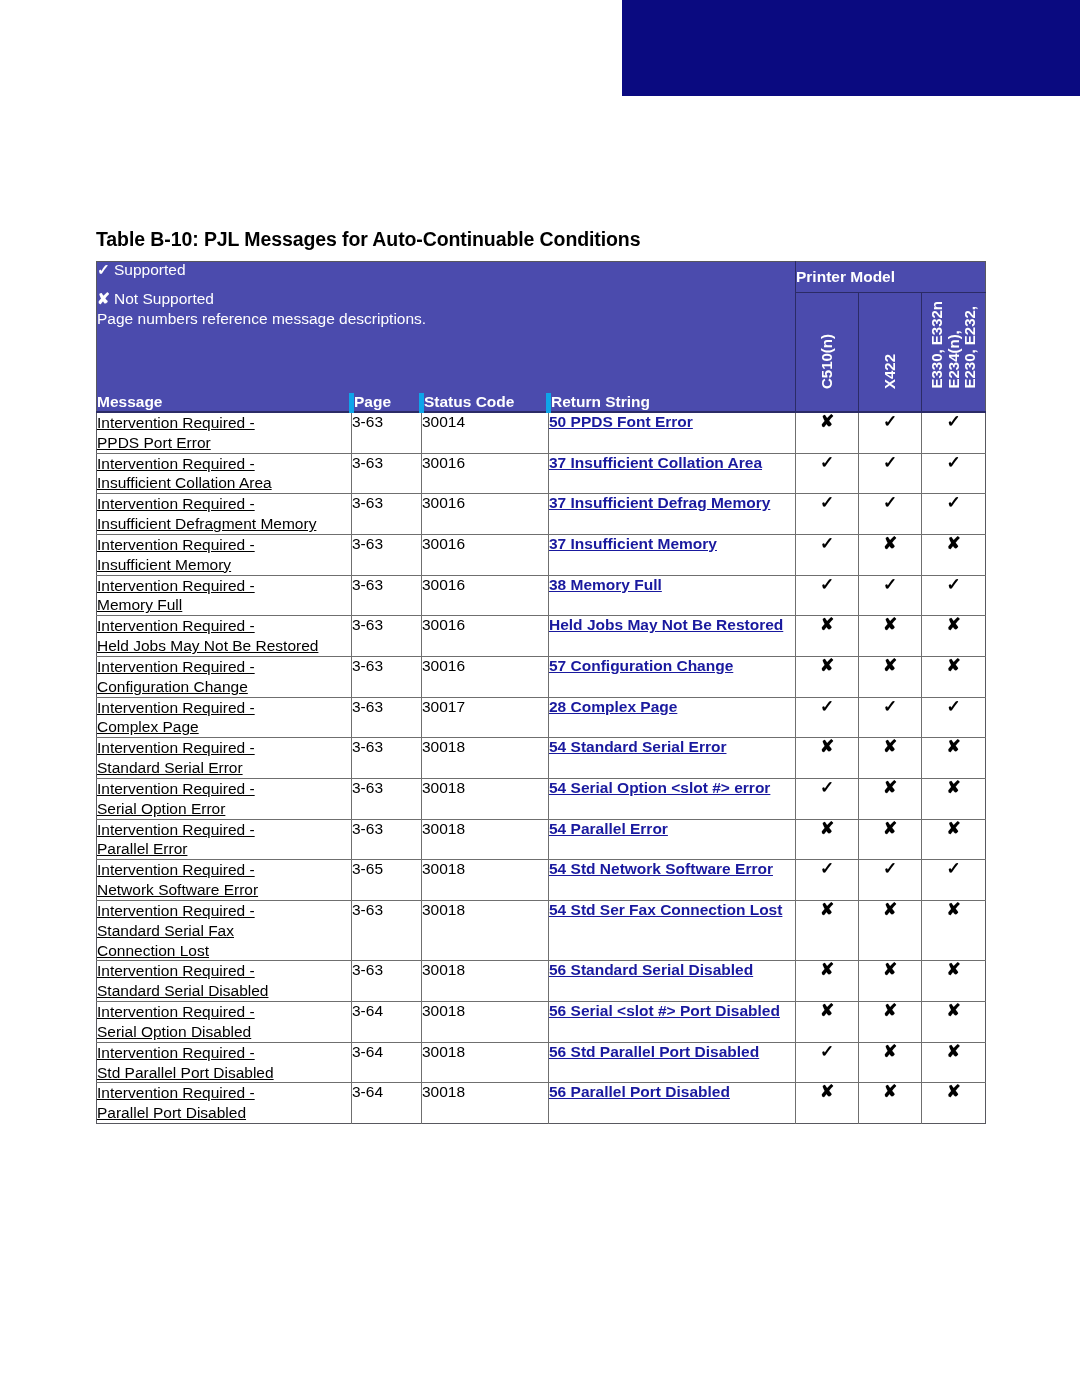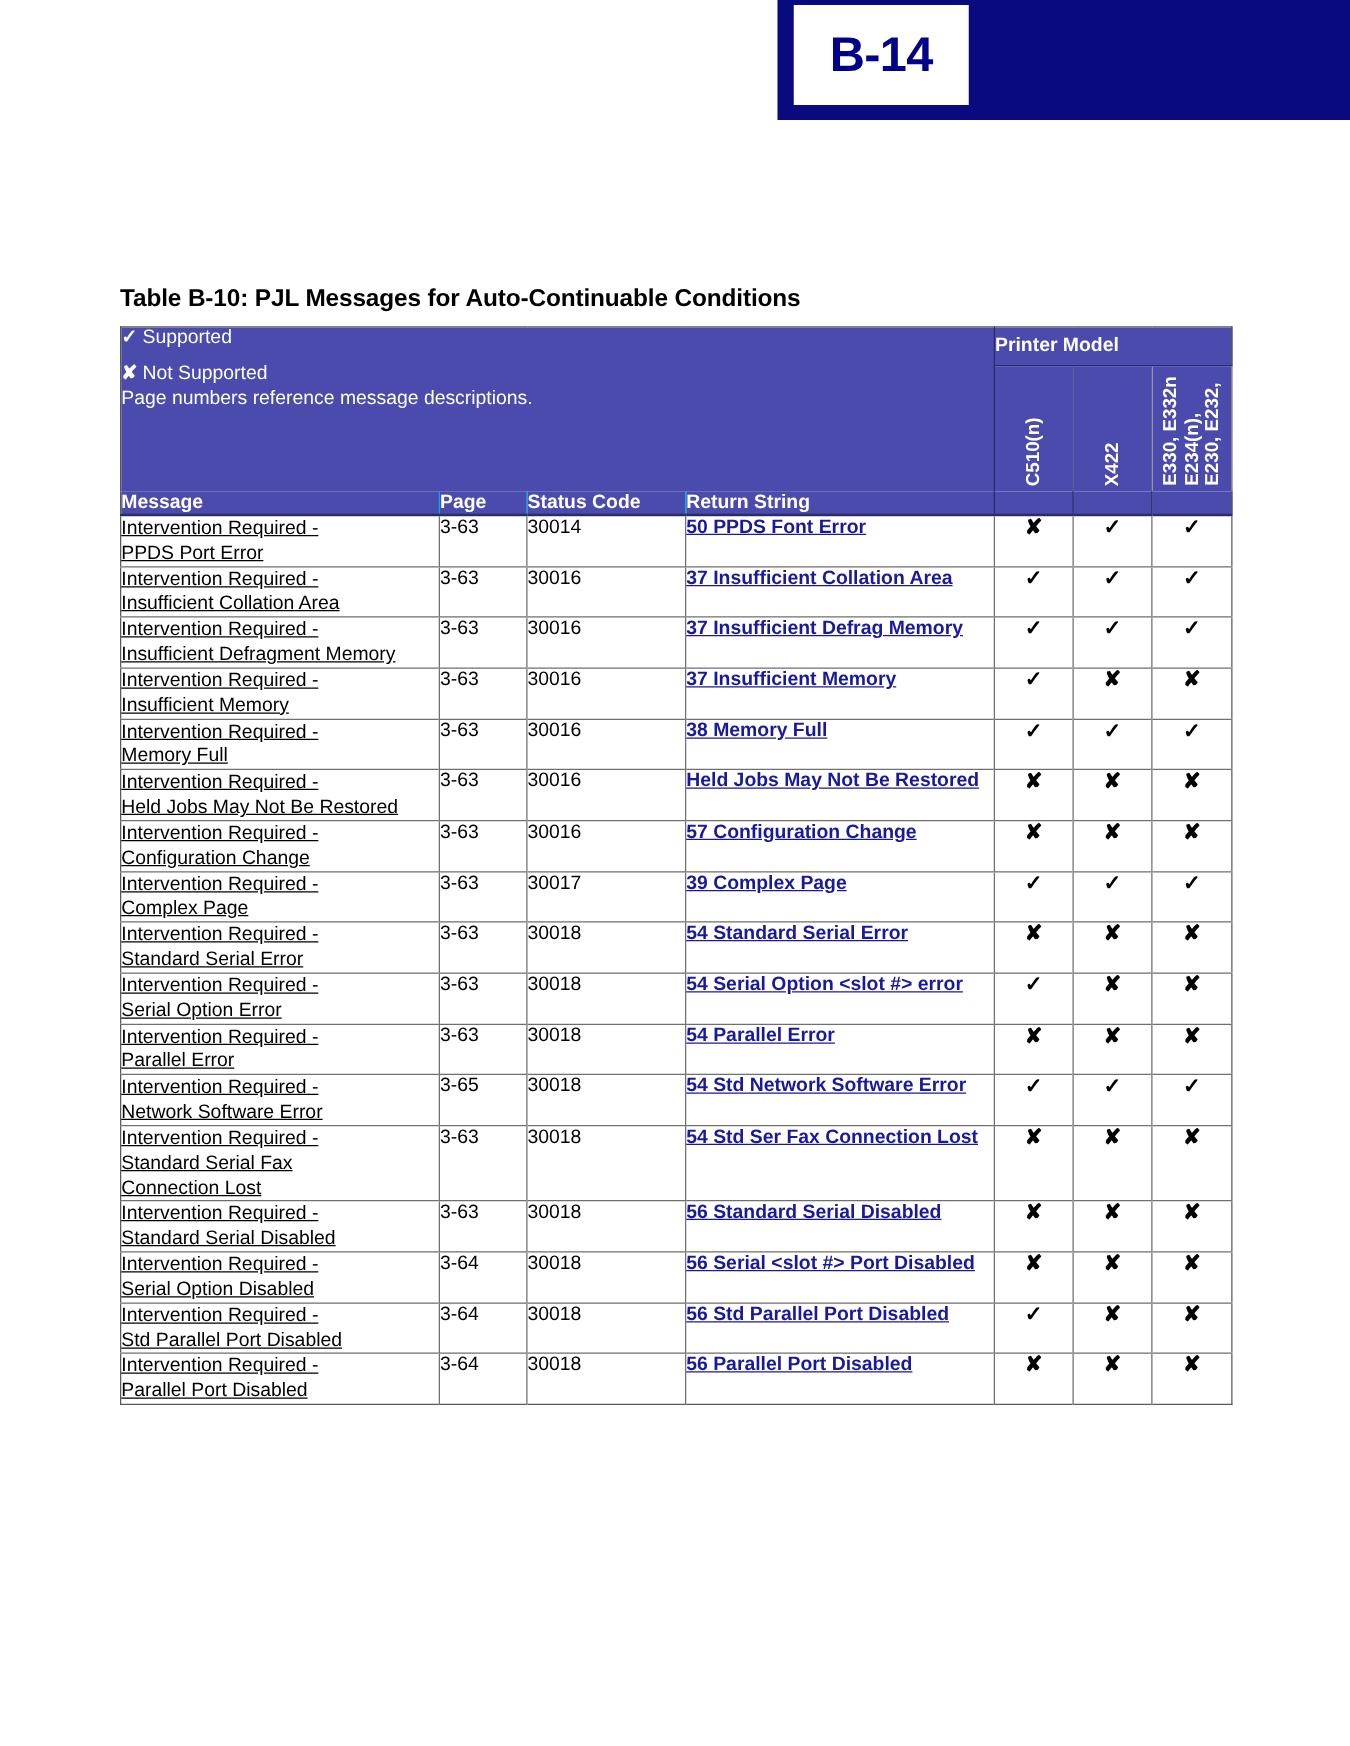--- a/index.html
+++ b/index.html
@@ -151,21 +151,21 @@
     flex-direction: row-reverse;
     gap: 1px;
   }
 
   .colhead {
     background: #4b4bad;
     color: #ffffff;
     font-size: 15.5px;
     font-weight: bold;
     padding: 6px 0 8px 10px;
-    border-left: 1px solid #0ea5e9;
+    border-left: 5px solid #0ea5e9;
     white-space: nowrap;
   }
   .colhead.first { border-left: none; }
   .colhead.blank { border-left: 1px solid #2b2b66; }
 
   
   tr.data-row > td {
     border-top: 1px solid #6f6f6f;
     border-left: 1px solid #6f6f6f;
   }
@@ -198,23 +198,20 @@
     color: #000000;
     padding: 6px 0 9px 0;
     line-height: 1.1;
   }
 </style>
 </head>
 <body>
 
 <div class="page-header">
   <div class="bar"></div>
-  <div class="badge">
-    <span class="badge-text">B-14</span>
-  </div>
 </div>
 
 <div class="table-caption">Table B-10:  PJL Messages for Auto-Continuable Conditions</div>
 
 <div class="tbl-wrap">
   <table class="pjl">
     <colgroup>
       <col style="width:255px">
       <col style="width:70px">
       <col style="width:127px">
@@ -356,21 +353,21 @@
           <td class="c-sup">✘</td>
           <td class="c-sup">✘</td>
         </tr>
         <tr class="data-row">
           <td class="c-msg nolborder">
             <div>Intervention Required -</div>
             <div>Complex Page</div>
           </td>
           <td class="c-page">3-63</td>
           <td class="c-status">30017</td>
-          <td class="c-ret">39 Complex Page</td>
+          <td class="c-ret">28 Complex Page</td>
           <td class="c-sup">✓</td>
           <td class="c-sup">✓</td>
           <td class="c-sup">✓</td>
         </tr>
         <tr class="data-row">
           <td class="c-msg nolborder">
             <div>Intervention Required -</div>
             <div>Standard Serial Error</div>
           </td>
           <td class="c-page">3-63</td>

